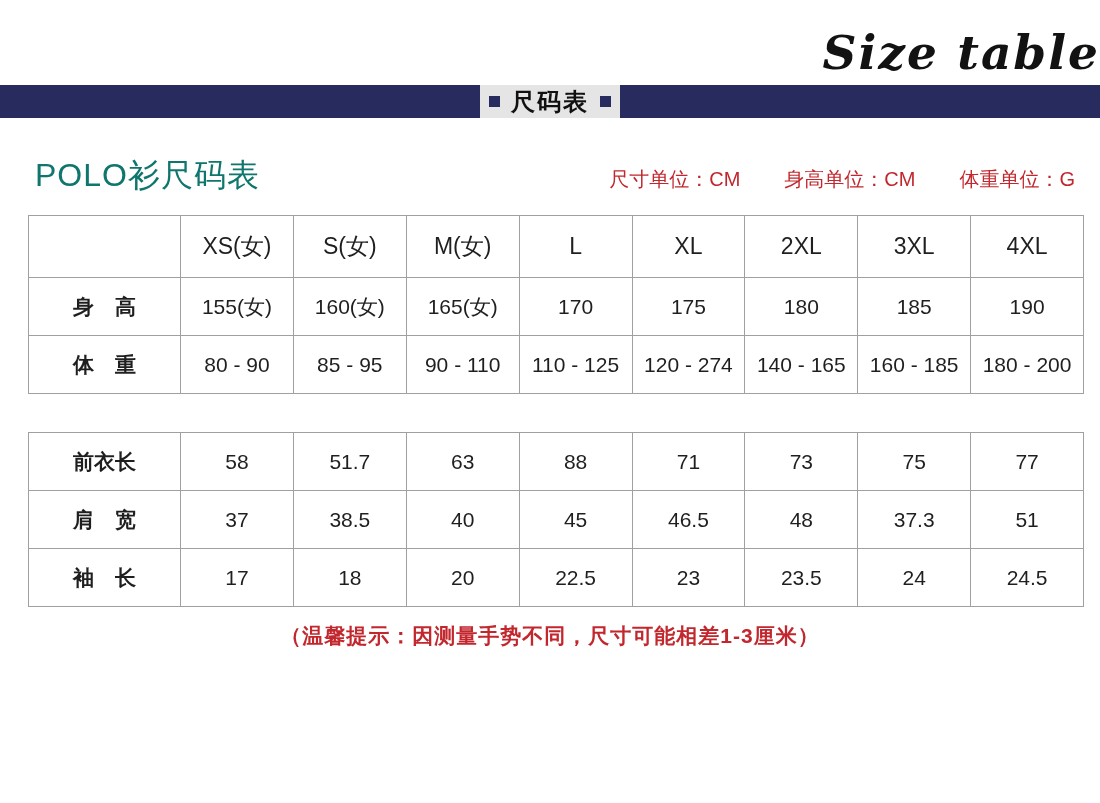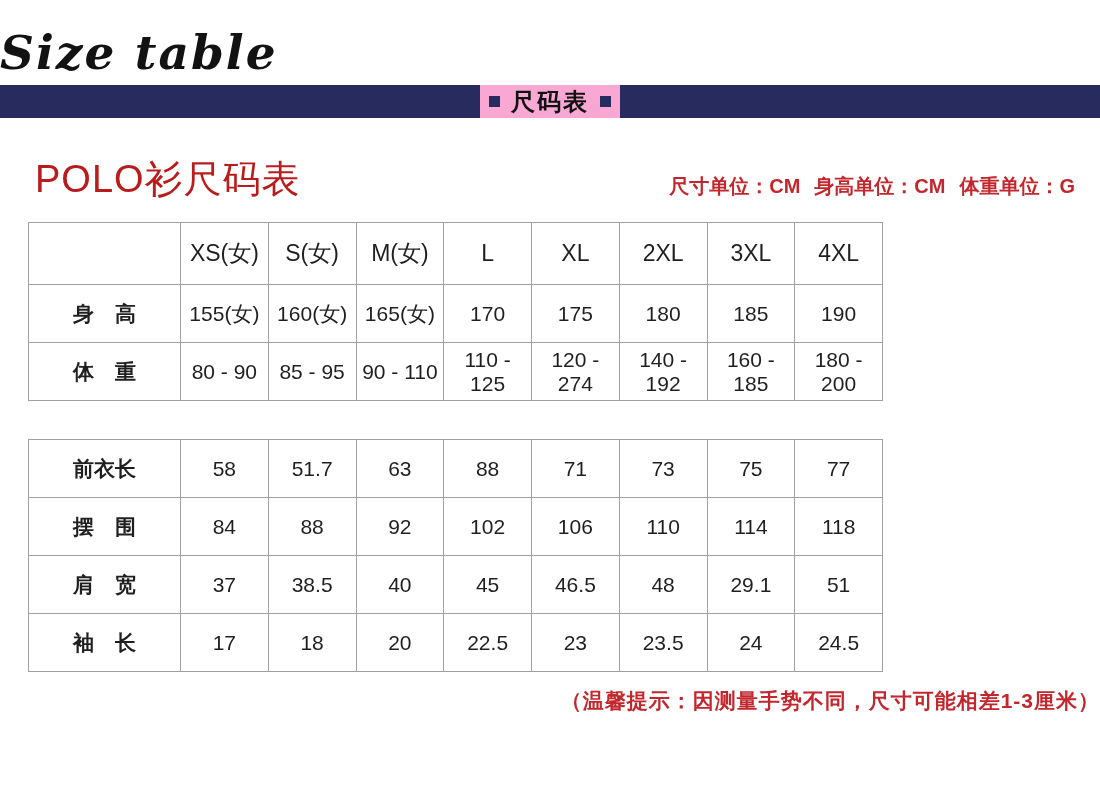--- a/index.html
+++ b/index.html
@@ -6,49 +6,49 @@
   html, body { margin: 0; padding: 0; }
   body {
     width: 1100px; height: 803px;
     background: #ffffff;
     font-family: "Liberation Sans", "DejaVu Sans", sans-serif;
     overflow: hidden;
     color: #1a1a1a;
   }
   .size-title {
     margin-top: 28px;
-    text-align: left;
+    text-align: right;
     font-family: "DejaVu Serif", "Liberation Serif", serif;
     font-style: italic;
     font-weight: bold;
     font-size: 47px;
     line-height: 1.05;
     color: #121212;
     letter-spacing: 2px;
   }
   .banner { margin-top: 8px; display: flex; align-items: stretch; height: 33px; }
   .banner .bar { flex: 1; background: #272b5e; }
   .banner .gapc {
     width: 140px; display: flex; align-items: center; justify-content: center; gap: 11px;
-    background: #f9a8d4;
+    background: #e5e5e5;
   }
   .banner .sq { width: 11px; height: 11px; background: #272b5e; display: inline-block; }
   .banner .blabel { font-size: 24px; font-weight: bold; color: #111; letter-spacing: 2px; white-space: nowrap; }
 
   .heading-row {
     display: flex; justify-content: space-between; align-items: flex-end;
     margin: 36px 25px 0 35px;
   }
-  .polo-title { font-size: 38px; color: #b91c1c; letter-spacing: 1px; }
-  .units { display: flex; gap: 14px; font-size: 20px; font-weight: bold; color: #c2272d; padding-bottom: 5px; white-space: nowrap; align-items: flex-end; }
+  .polo-title { font-size: 32px; color: #0f766e; letter-spacing: 1px; }
+  .units { display: flex; gap: 44px; font-size: 20px; font-weight: normal; color: #c2272d; padding-bottom: 5px; white-space: nowrap; align-items: flex-end; }
 
   table.sizes {
     border-collapse: collapse;
     table-layout: fixed;
-    width: 855px;
+    width: 1056px;
     margin-left: 28px;
   }
   table.sizes col.c-label { width: 152px; }
   table.sizes td {
     border: 1px solid #a0a0a0;
     text-align: center; vertical-align: middle;
     font-size: 21px;
     background: #ffffff;
     height: 58px;
     padding: 0;
@@ -63,21 +63,21 @@
     font-weight: bold; font-size: 21px;
     border: 2px solid #ffffff;
   }
   td.corner { position: relative; background: #000000; border: 2px solid #ffffff; }
   td.corner svg { position: absolute; left: 0; top: 0; width: 100%; height: 100%; display: block; }
   td.corner .tr-lab { position: absolute; top: 4px; right: 10px; color: #fff; font-weight: bold; font-size: 20px; }
   td.corner .bl-lab { position: absolute; bottom: 4px; left: 8px; color: #fff; font-weight: bold; font-size: 20px; }
 
   .footnote {
     margin-top: 15px;
-    text-align: right;
+    text-align: center;
     font-size: 21px;
     font-weight: bold;
     color: #c2272d;
     letter-spacing: 1px;
   }
 </style>
 </head>
 <body>
 
 <div class="page">
@@ -137,21 +137,21 @@
         <td>185</td>
         <td>190</td>
       </tr>
       <tr>
         <td class="lab">体　重</td>
         <td class="pink">80 - 90</td>
         <td class="pink">85 - 95</td>
         <td class="pink">90 - 110</td>
         <td>110 - 125</td>
         <td>120 - 274</td>
-        <td>140 - 192</td>
+        <td>140 - 165</td>
         <td>160 - 185</td>
         <td>180 - 200</td>
       </tr>
     </tbody>
   </table>
 
   <table class="sizes t2">
     <colgroup>
         <col class="c-label">
         <col span="8">
@@ -162,39 +162,28 @@
         <td class="pink">58</td>
         <td class="pink">51.7</td>
         <td class="pink">63</td>
         <td>88</td>
         <td>71</td>
         <td>73</td>
         <td>75</td>
         <td>77</td>
       </tr>
       <tr>
-        <td class="lab">摆　围</td>
-        <td class="pink">84</td>
-        <td class="pink">88</td>
-        <td class="pink">92</td>
-        <td>102</td>
-        <td>106</td>
-        <td>110</td>
-        <td>114</td>
-        <td>118</td>
-      </tr>
-      <tr>
         <td class="lab">肩　宽</td>
         <td class="pink">37</td>
         <td class="pink">38.5</td>
         <td class="pink">40</td>
         <td>45</td>
         <td>46.5</td>
         <td>48</td>
-        <td>29.1</td>
+        <td>37.3</td>
         <td>51</td>
       </tr>
       <tr>
         <td class="lab">袖　长</td>
         <td class="pink">17</td>
         <td class="pink">18</td>
         <td class="pink">20</td>
         <td>22.5</td>
         <td>23</td>
         <td>23.5</td>

